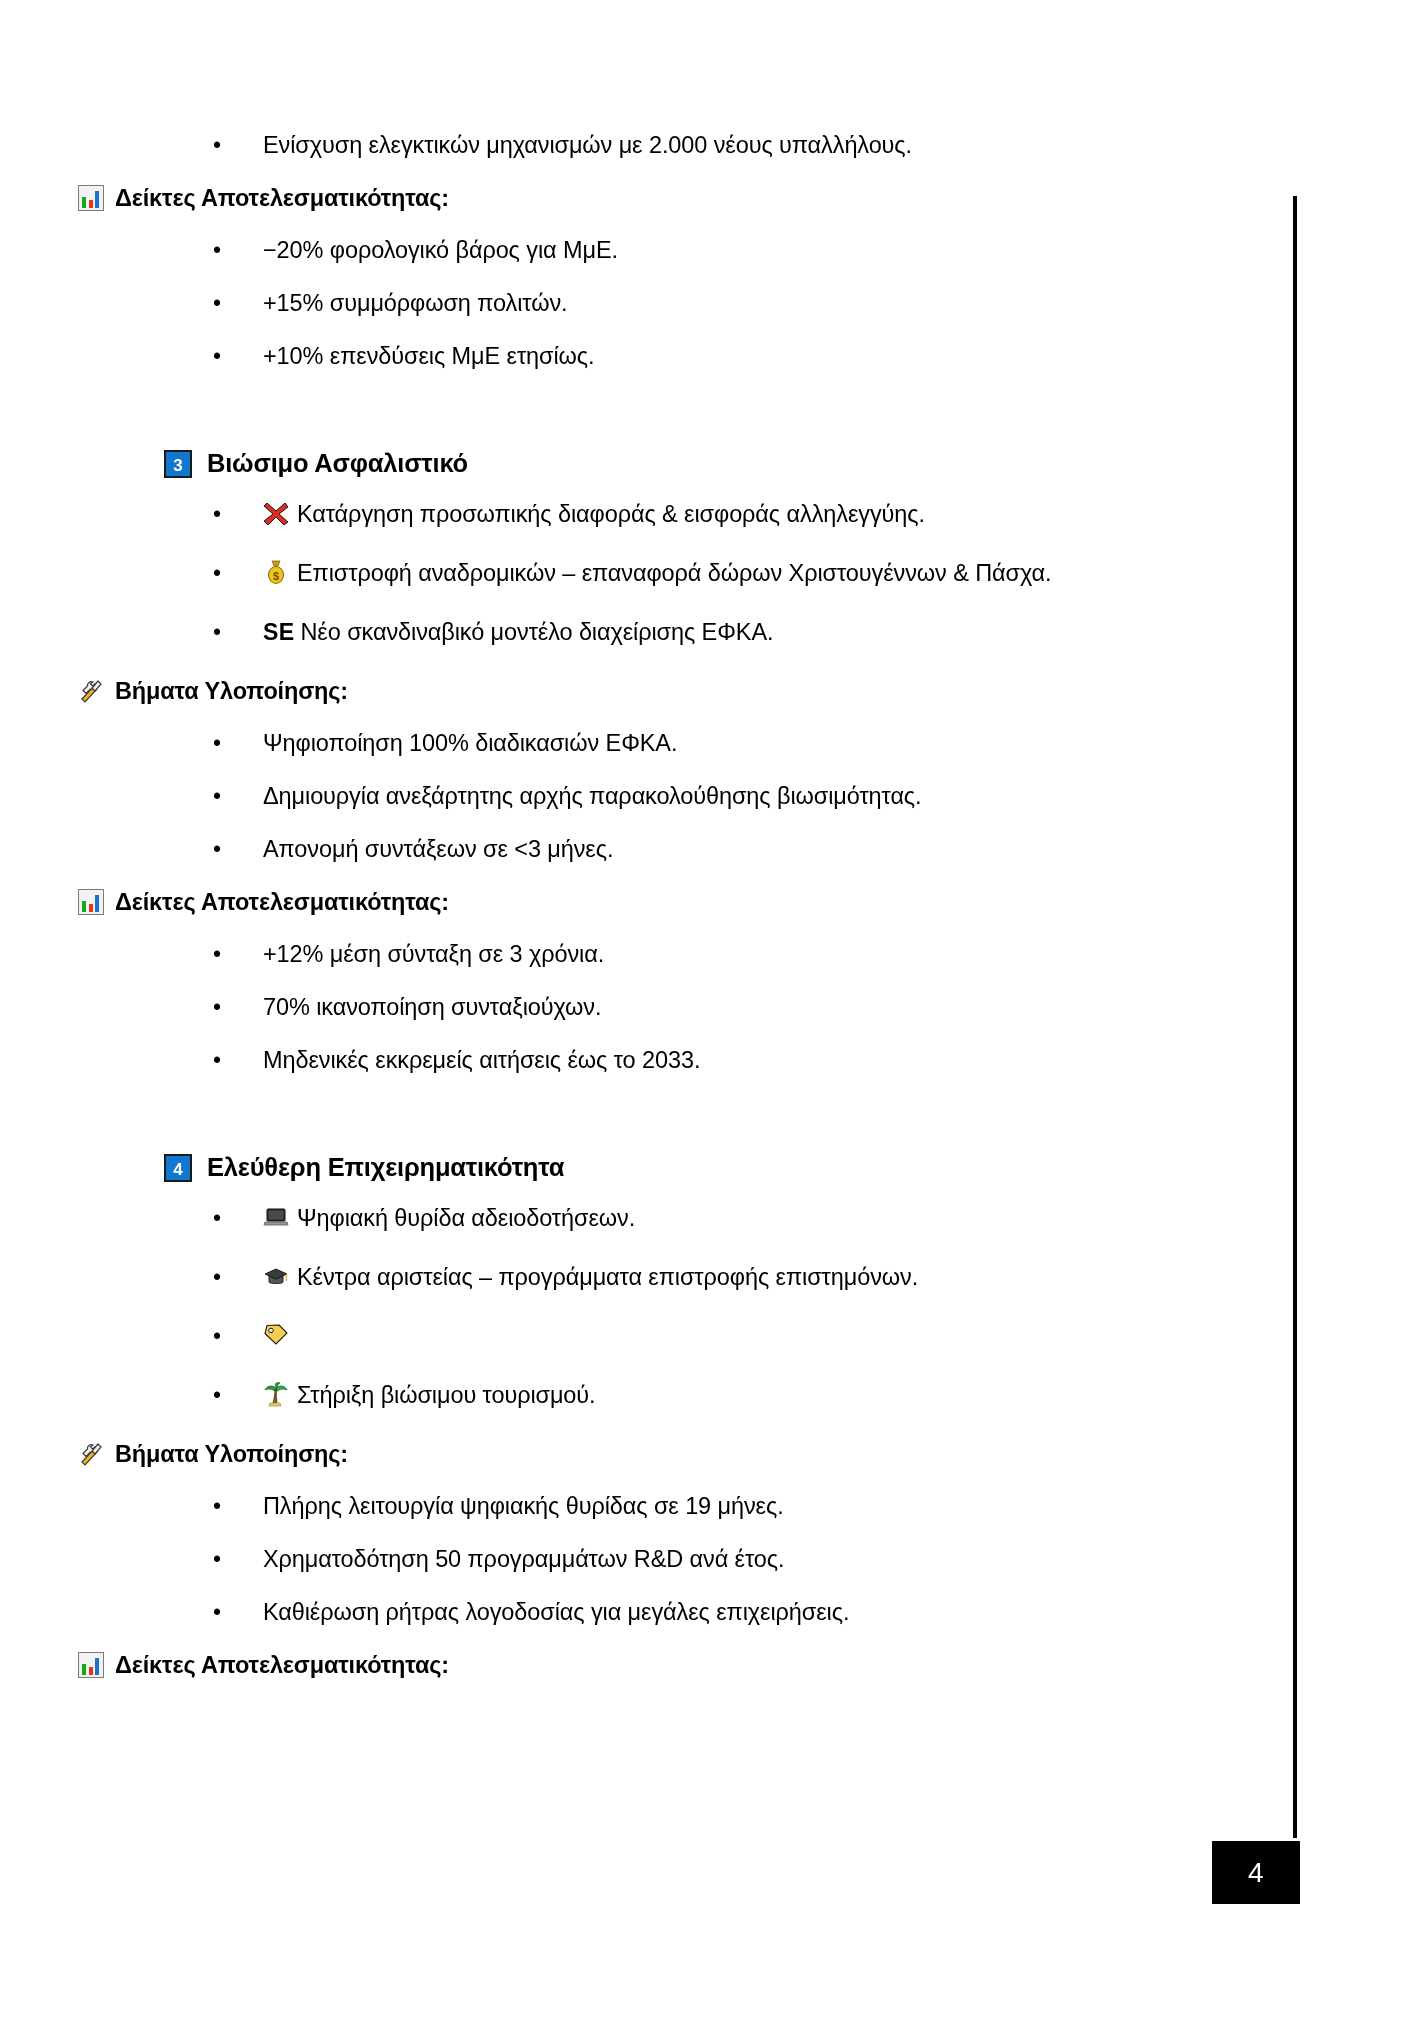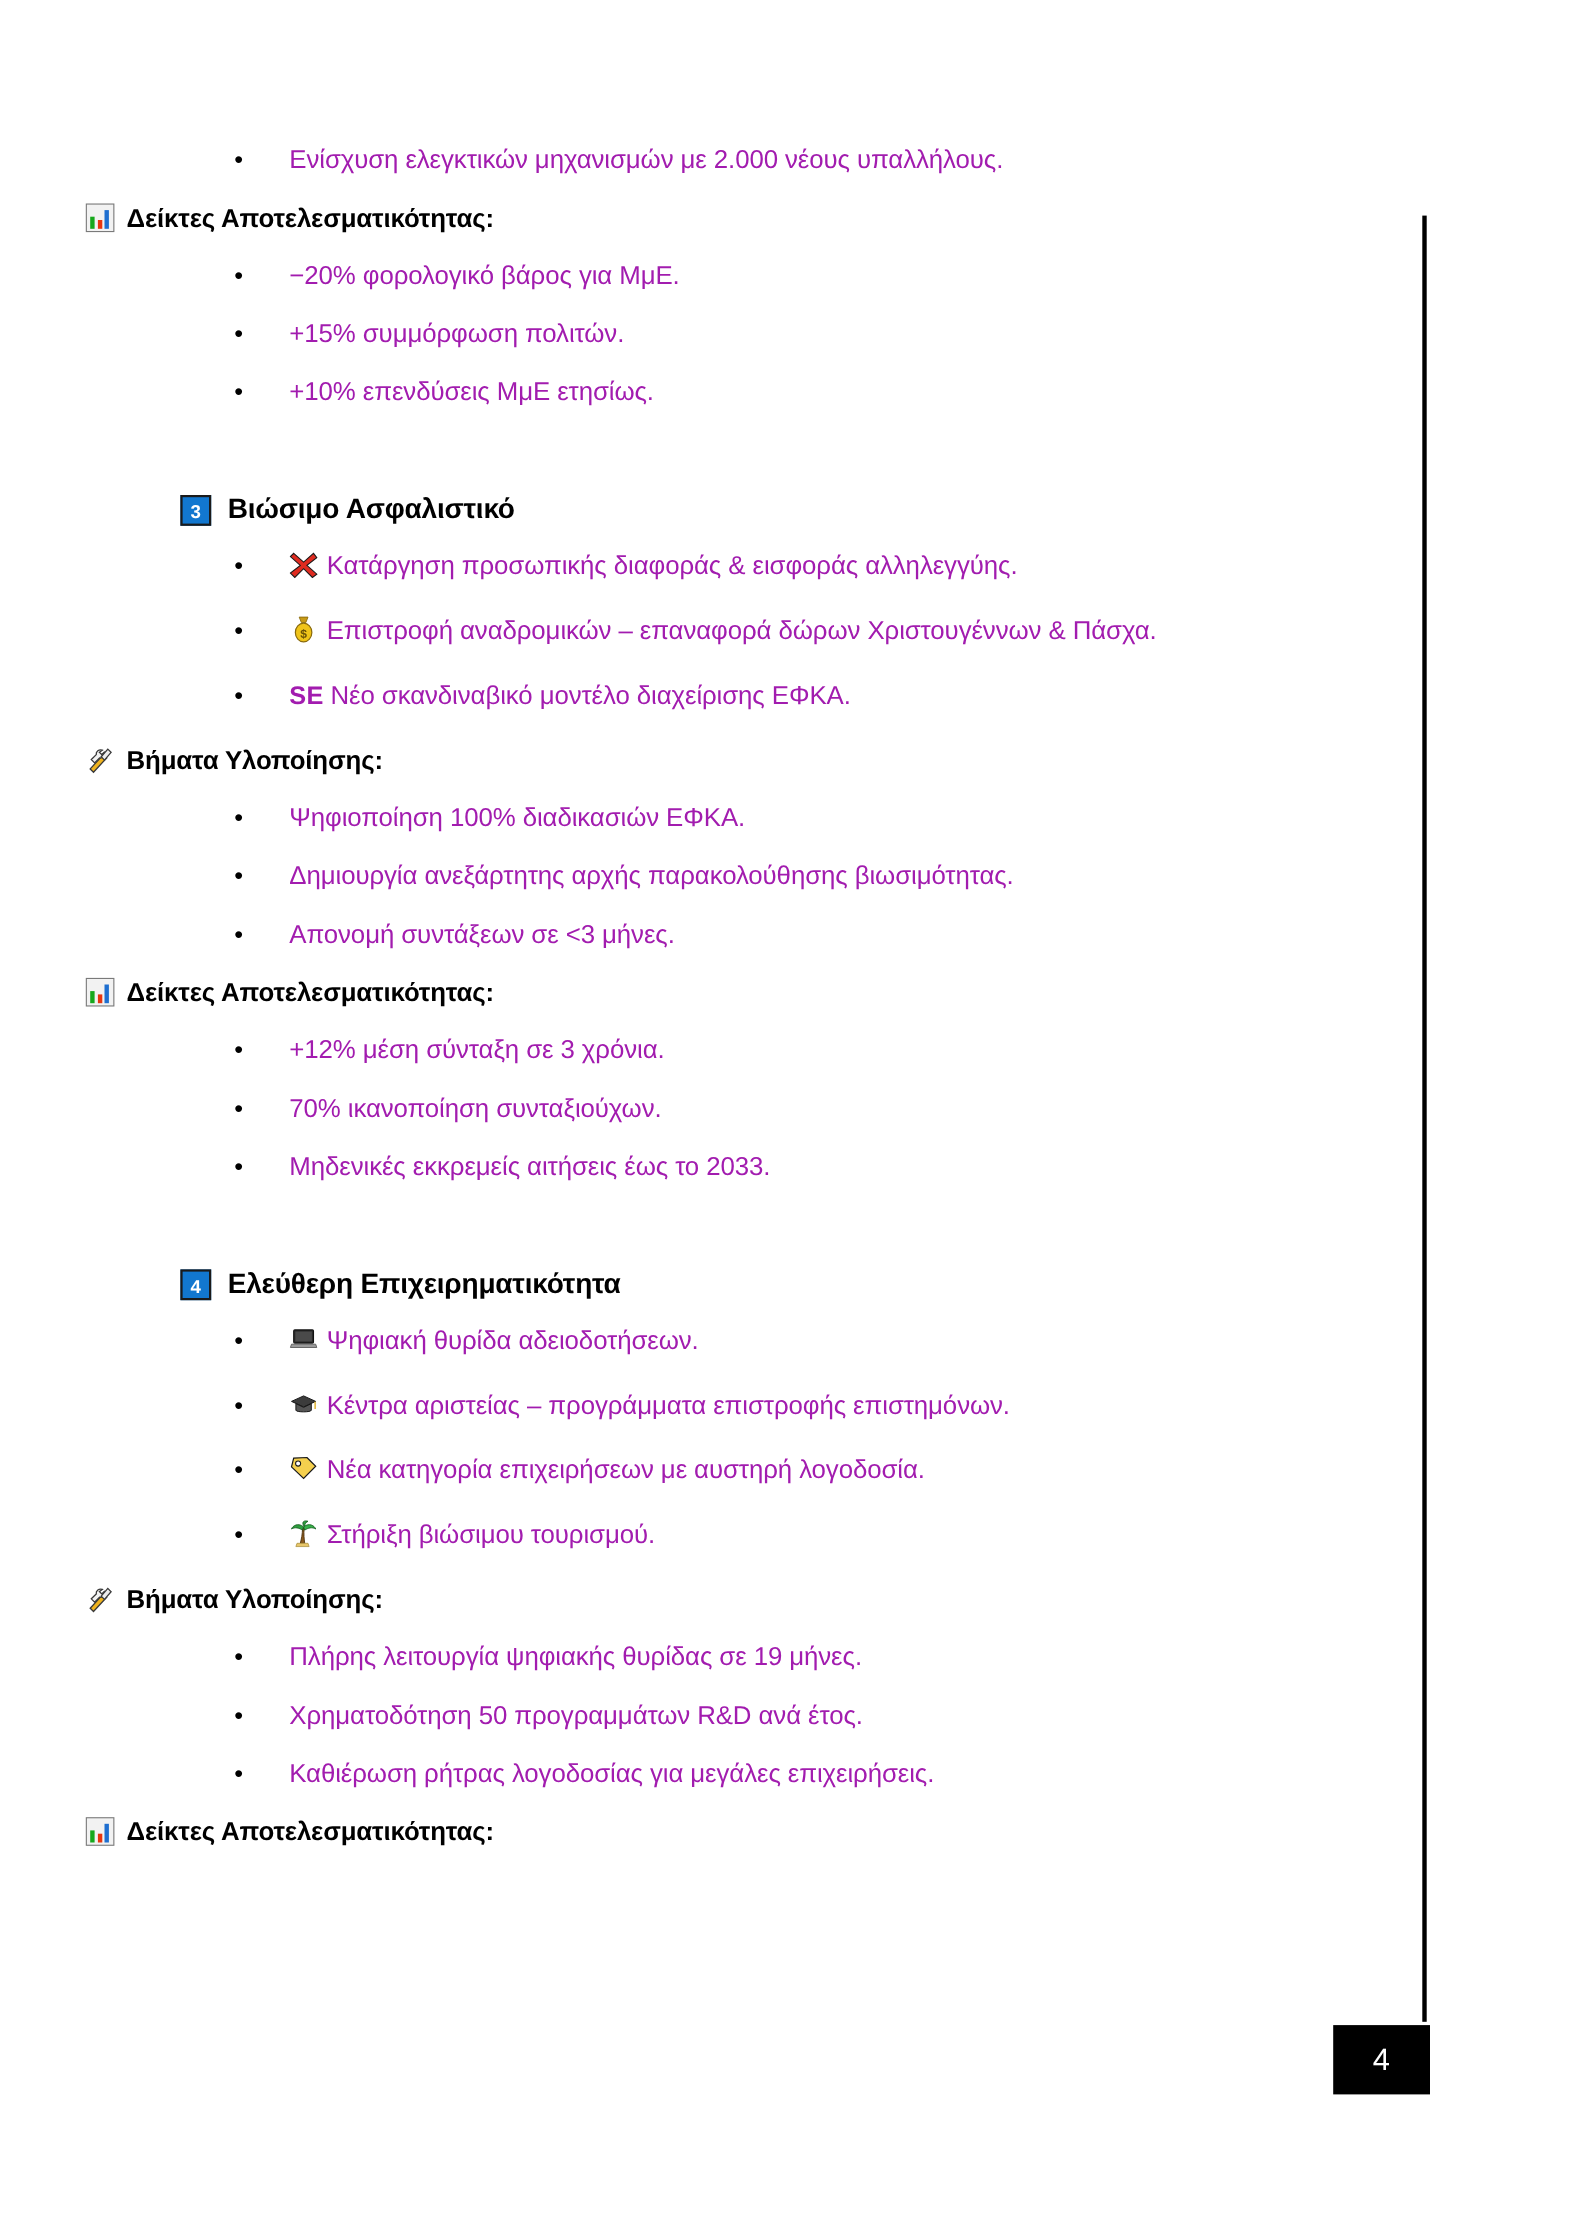--- a/index.html
+++ b/index.html
@@ -76,21 +76,21 @@
     line-height: 33px;
     text-align: left;
     color: #000;
   }
 
   .bullet-row .bullet-text {
     flex: 1 1 auto;
     font-size: 23.5px;
     line-height: 33px;
     letter-spacing: -0.1px;
-    color: #a21caf;
+    color: #000000;
     white-space: nowrap;
   }
 
   .bullet-row.spaced { margin-bottom: 26px; }
   .bullet-row.tight  { margin-bottom: 20px; }
 
   
   .lead-heading {
     display: flex;
     align-items: center;
@@ -300,21 +300,21 @@
               <path d="M13 6 L24 11 L13 16 L2 11 Z" fill="#3c3c3c" stroke="#151515" stroke-width="0.9"></path>
               <path d="M6 13 L6 19 C6 21 20 21 20 19 L20 13 L13 16.4 Z" fill="#555" stroke="#151515" stroke-width="0.9"></path>
               <path d="M23.5 11.3 L23.5 18" stroke="#e0b63c" stroke-width="1.4" fill="none"></path>
             </svg></span><span>Κέντρα αριστείας – προγράμματα επιστροφής επιστημόνων.</span></span>
       </div>
       <div class="bullet-row spaced">
         <span class="bullet-dot">•</span>
         <span class="bullet-text"><span class="inline-icon"><svg viewBox="0 0 26 26" width="26" height="26">
               <path d="M16 3 L24 11 L13 22 L2 11.5 L4 3.5 Z" fill="#f5d04e" stroke="#1b1b1b" stroke-width="1.1"></path>
               <circle cx="8" cy="8.5" r="2.3" fill="#fff" stroke="#1b1b1b" stroke-width="1"></circle>
-            </svg></span><span>Νέα κατηγορία επιχειρήσεων με αυστηρή λογοδοσία.</span></span>
+            </svg></span></span>
       </div>
       <div class="bullet-row spaced">
         <span class="bullet-dot">•</span>
         <span class="bullet-text"><span class="inline-icon"><svg viewBox="0 0 26 26" width="26" height="26">
               <path d="M12 8 C12 14 11 18 10 22 L14 22 C13.5 18 13 14 13.5 8 Z" fill="#8a5a1e" stroke="#4a2f0c" stroke-width="0.8"></path>
               <path d="M13 7 C8 3 3 6 2 9 C5 7 9 8 12 10 Z" fill="#2f9e3f" stroke="#14601f" stroke-width="0.8"></path>
               <path d="M13 7 C18 3 23 6 24 9 C21 7 17 8 14 10 Z" fill="#37b24a" stroke="#14601f" stroke-width="0.8"></path>
               <path d="M13 6 C11 2 14 1 17 2 C15 3 14 4.5 14 6.5 Z" fill="#2f9e3f" stroke="#14601f" stroke-width="0.8"></path>
               <path d="M7 22 L17 22 L18 25 L6 25 Z" fill="#e8c66a" stroke="#a98f3a" stroke-width="0.7"></path>
             </svg></span><span>Στήριξη βιώσιμου τουρισμού.</span></span>

